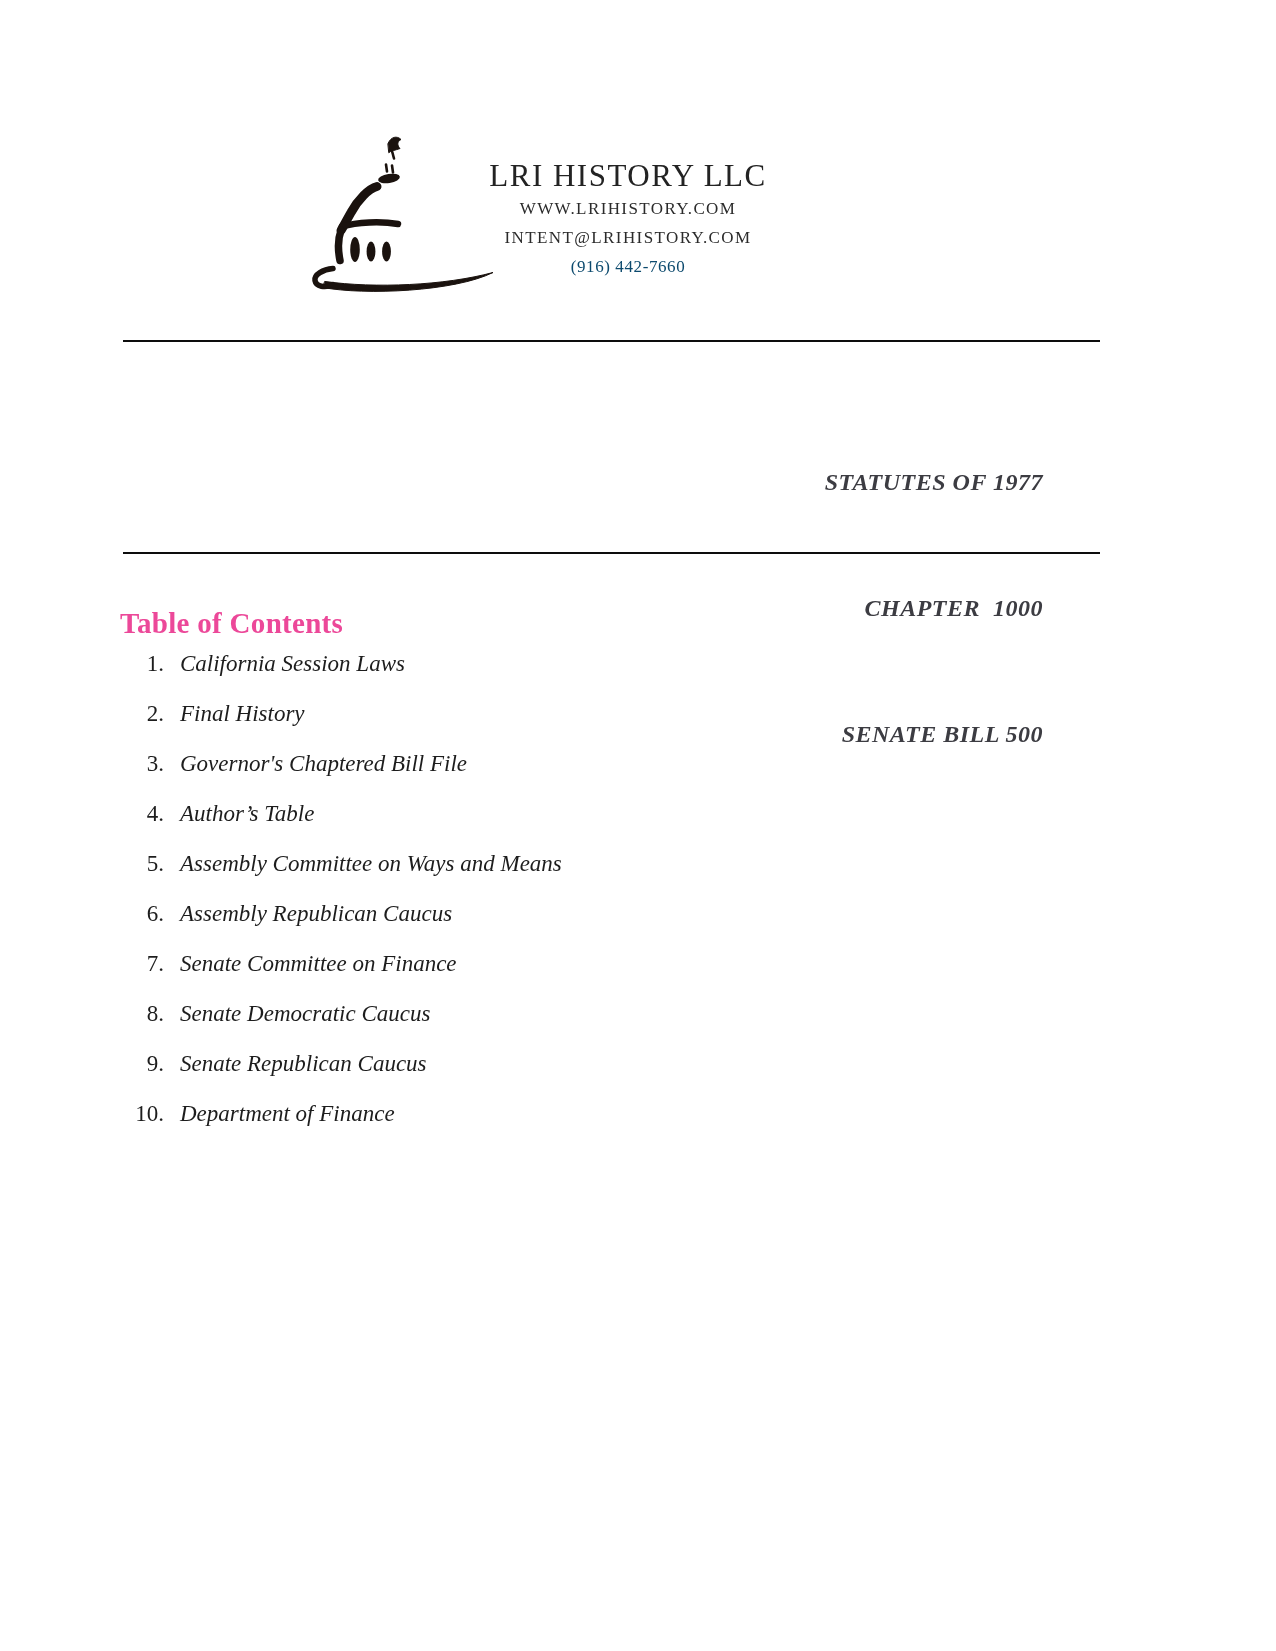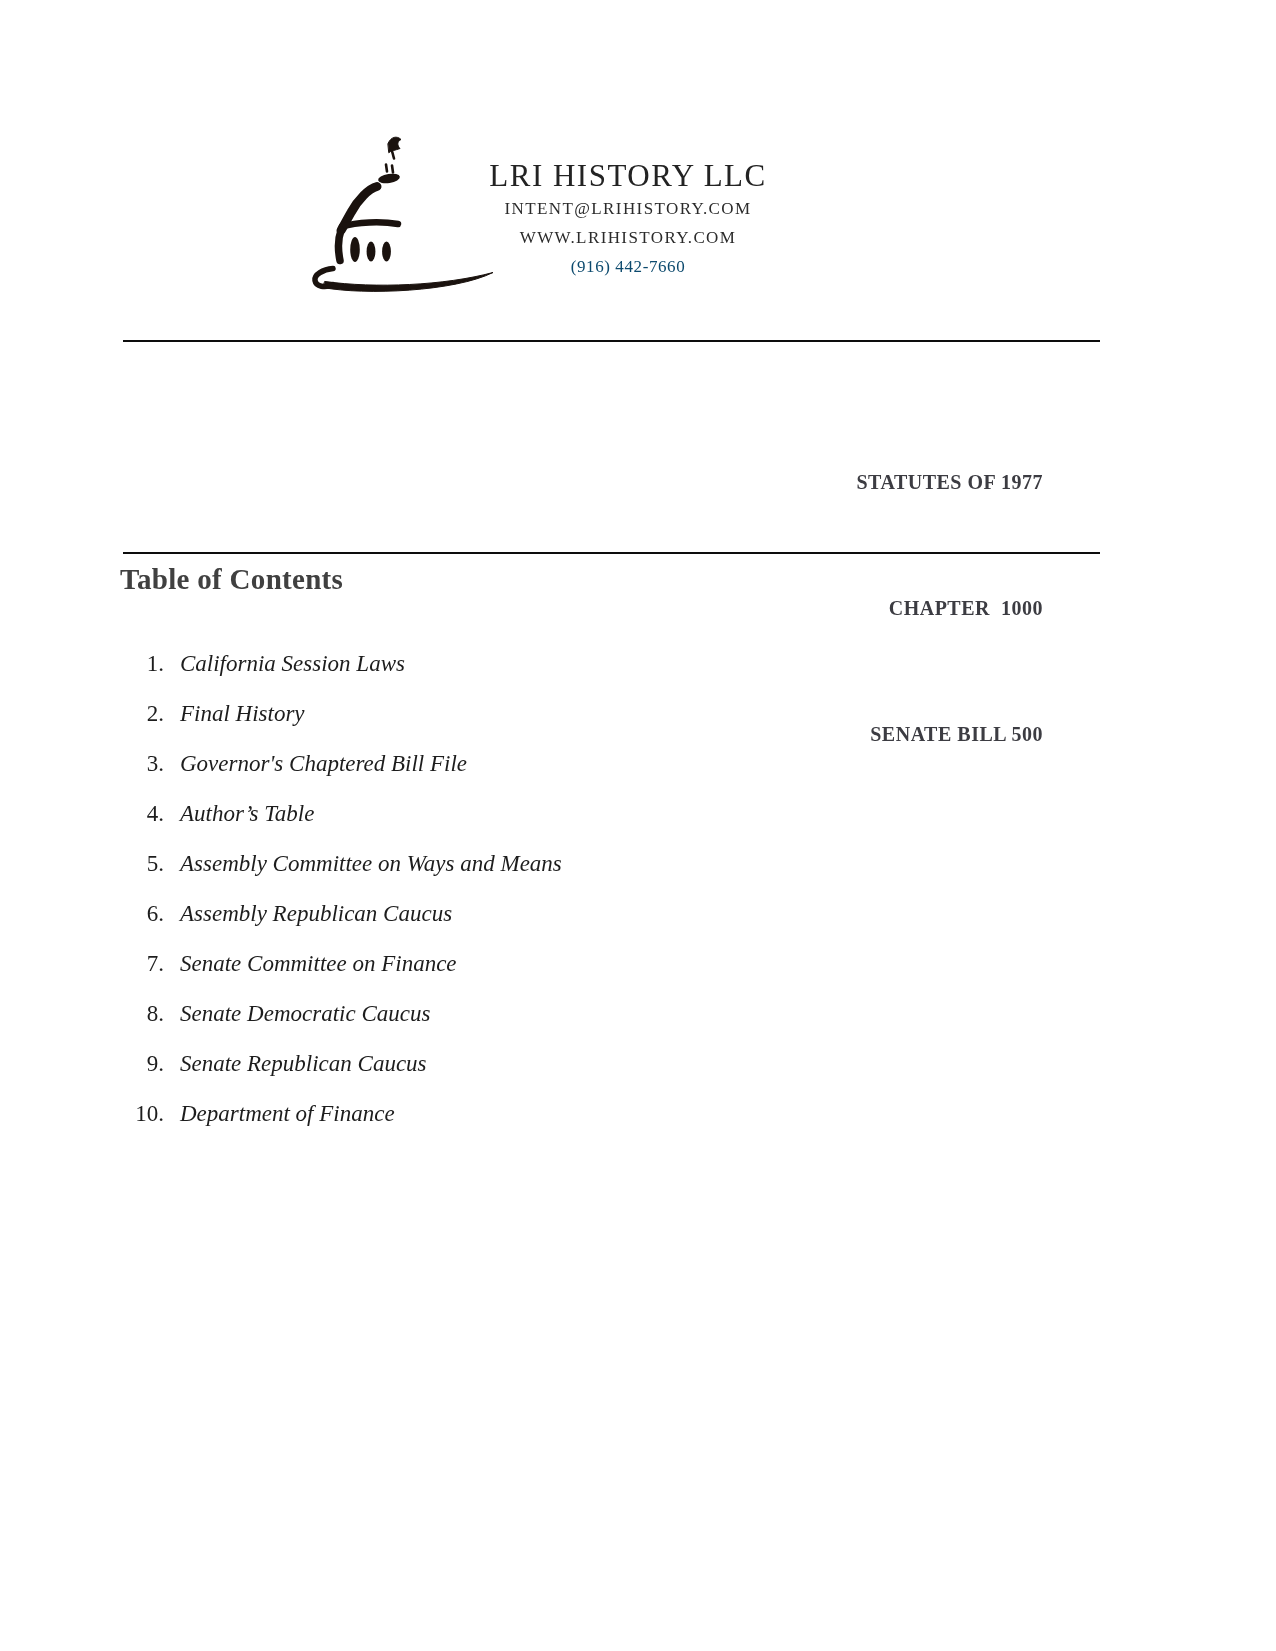--- a/index.html
+++ b/index.html
@@ -60,35 +60,36 @@
   .rule-top { top: 340px; }
   .rule-mid { top: 552px; }
 
   
   .doc-info {
     position: absolute;
     top: 377px;
     right: 233px;
     text-align: right;
     font-weight: bold;
-    font-size: 20px;
+    font-size: 24px;
     line-height: 42px;
     letter-spacing: 0.5px;
     color: #3c3c42;
     white-space: pre-wrap;
+    font-style: italic;
   }
 
   
   .toc-title {
     position: absolute;
     left: 120px;
-    top: 563px;
+    top: 607px;
     font-weight: bold;
     font-size: 29px;
-    color: #404040;
+    color: #ec4899;
     letter-spacing: 0.3px;
   }
   .toc-list {
     position: absolute;
     left: 100px;
     top: 649px;
     width: 800px;
   }
   .toc-row {
     display: flex;
@@ -134,22 +135,22 @@
       <ellipse cx="76" cy="126" rx="4.4" ry="10" stroke="none"></ellipse>
       <ellipse cx="91.5" cy="126" rx="4.4" ry="10" stroke="none"></ellipse>
 
       <path d="M38,143 C28,144 19,149 20,155 C21,161 30,163 38,159" fill="none" stroke-width="5.5"></path>
       <path d="M30,156 C80,163 150,160 198,147 C160,166 70,170 28,162 Z" stroke-width="1"></path>
     </g>
   </svg>
 
   <div class="header-text">
     <div class="company-name">LRI HISTORY LLC</div>
+    <div class="company-contact">WWW.LRIHISTORY.COM</div>
     <div class="company-contact">INTENT@LRIHISTORY.COM</div>
-    <div class="company-contact">WWW.LRIHISTORY.COM</div>
     <div class="company-phone">(916) 442-7660</div>
   </div>
 
   <div class="rule rule-top"></div>
 
   <div class="doc-info">
     <div>STATUTES OF 1977</div>
     <div>CHAPTER  1000</div>
     <div>SENATE BILL 500</div>
   </div>

